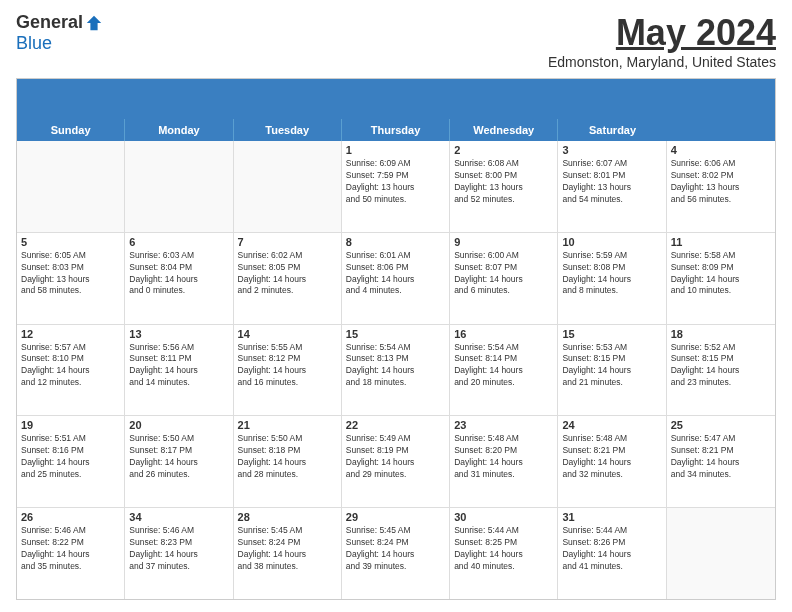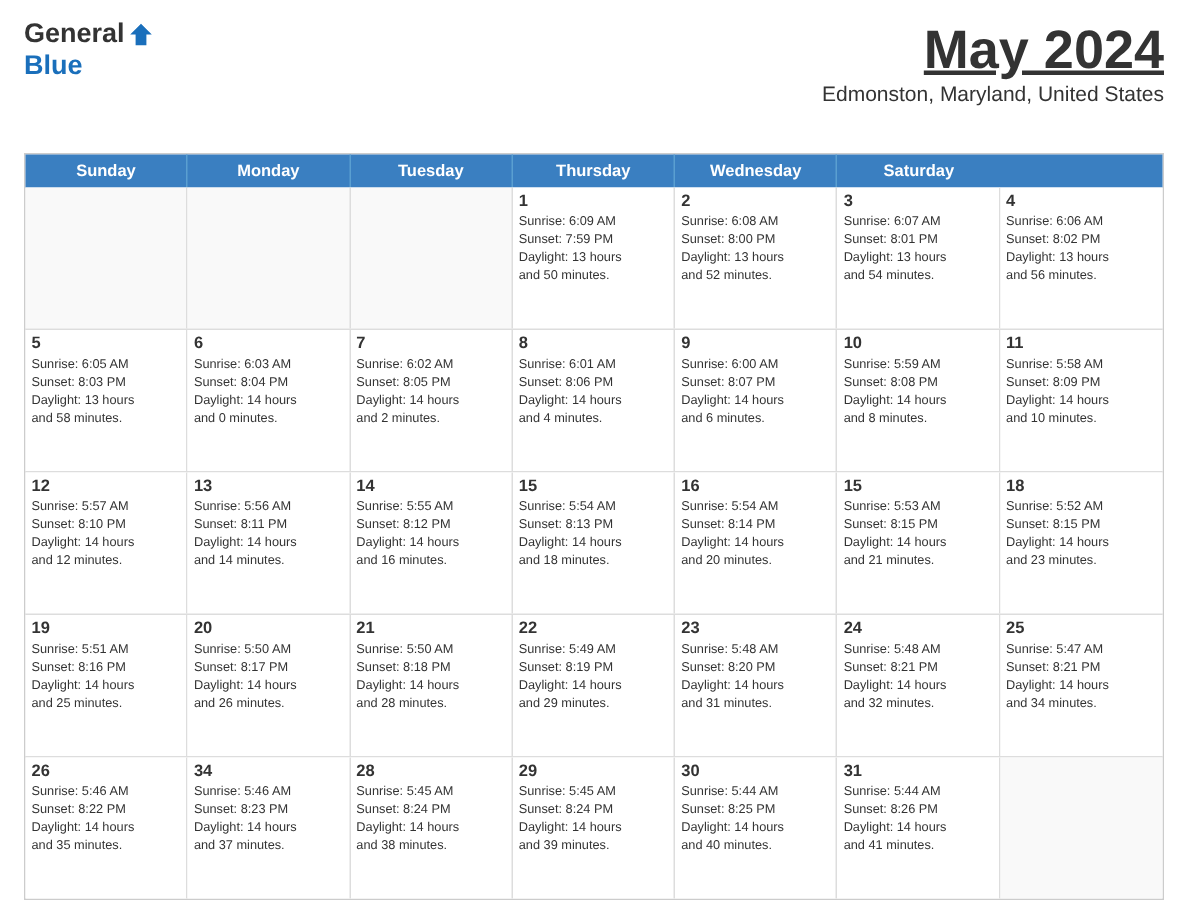--- a/index.html
+++ b/index.html
@@ -9,21 +9,20 @@
       width: 792px;
       height: 612px;
       overflow: hidden;
     }
     .page {
       width: 792px;
       height: 612px;
       padding: 12px 16px;
       display: flex;
       flex-direction: column;
-      gap: 24px;
     }
     .header {
       display: flex;
       align-items: flex-start;
       justify-content: space-between;
       margin-bottom: 8px;
     }
     .logo {
       display: flex;
       flex-direction: column;
@@ -33,21 +32,21 @@
       display: flex;
       align-items: center;
     }
     .logo-general {
       font-size: 18px;
       font-weight: bold;
       color: #333;
     }
     .logo-blue {
       font-size: 18px;
-      font-weight: bold;
+      font-weight: normal;
       color: #1a6fbb;
     }
     .logo-icon {
       width: 18px;
       height: 18px;
       margin-left: 2px;
     }
     .title-section {
       text-align: right;
     }
@@ -73,20 +72,21 @@
       grid-template-columns: repeat(7, 1fr);
       background: #3a7fc1;
     }
     .day-header {
       color: #fff;
       font-size: 11px;
       font-weight: bold;
       text-align: center;
       padding: 5px 2px;
       border-right: 1px solid #5a9fd1;
+      margin-top: 40px;
     }
     .day-header:last-child { border-right: none; }
     .calendar-body {
       flex: 1;
       display: flex;
       flex-direction: column;
     }
     .calendar-row {
       display: grid;
       grid-template-columns: repeat(7, 1fr);

